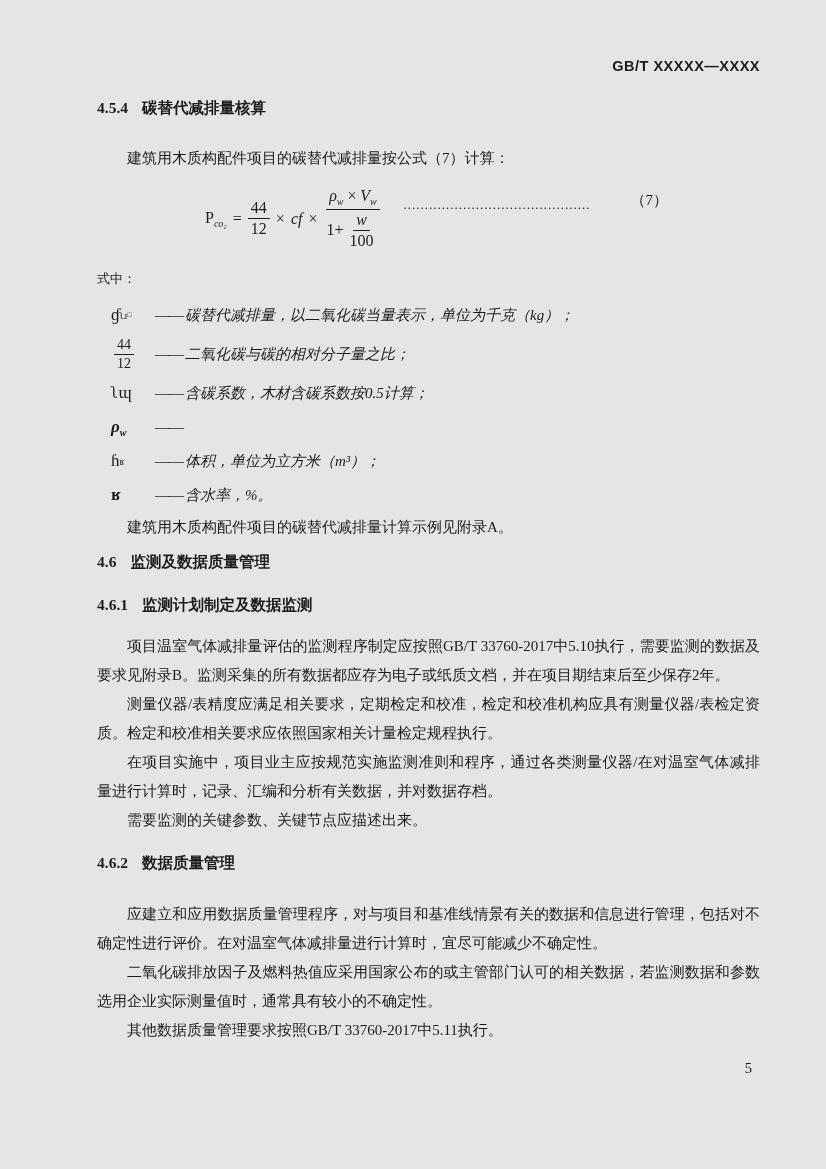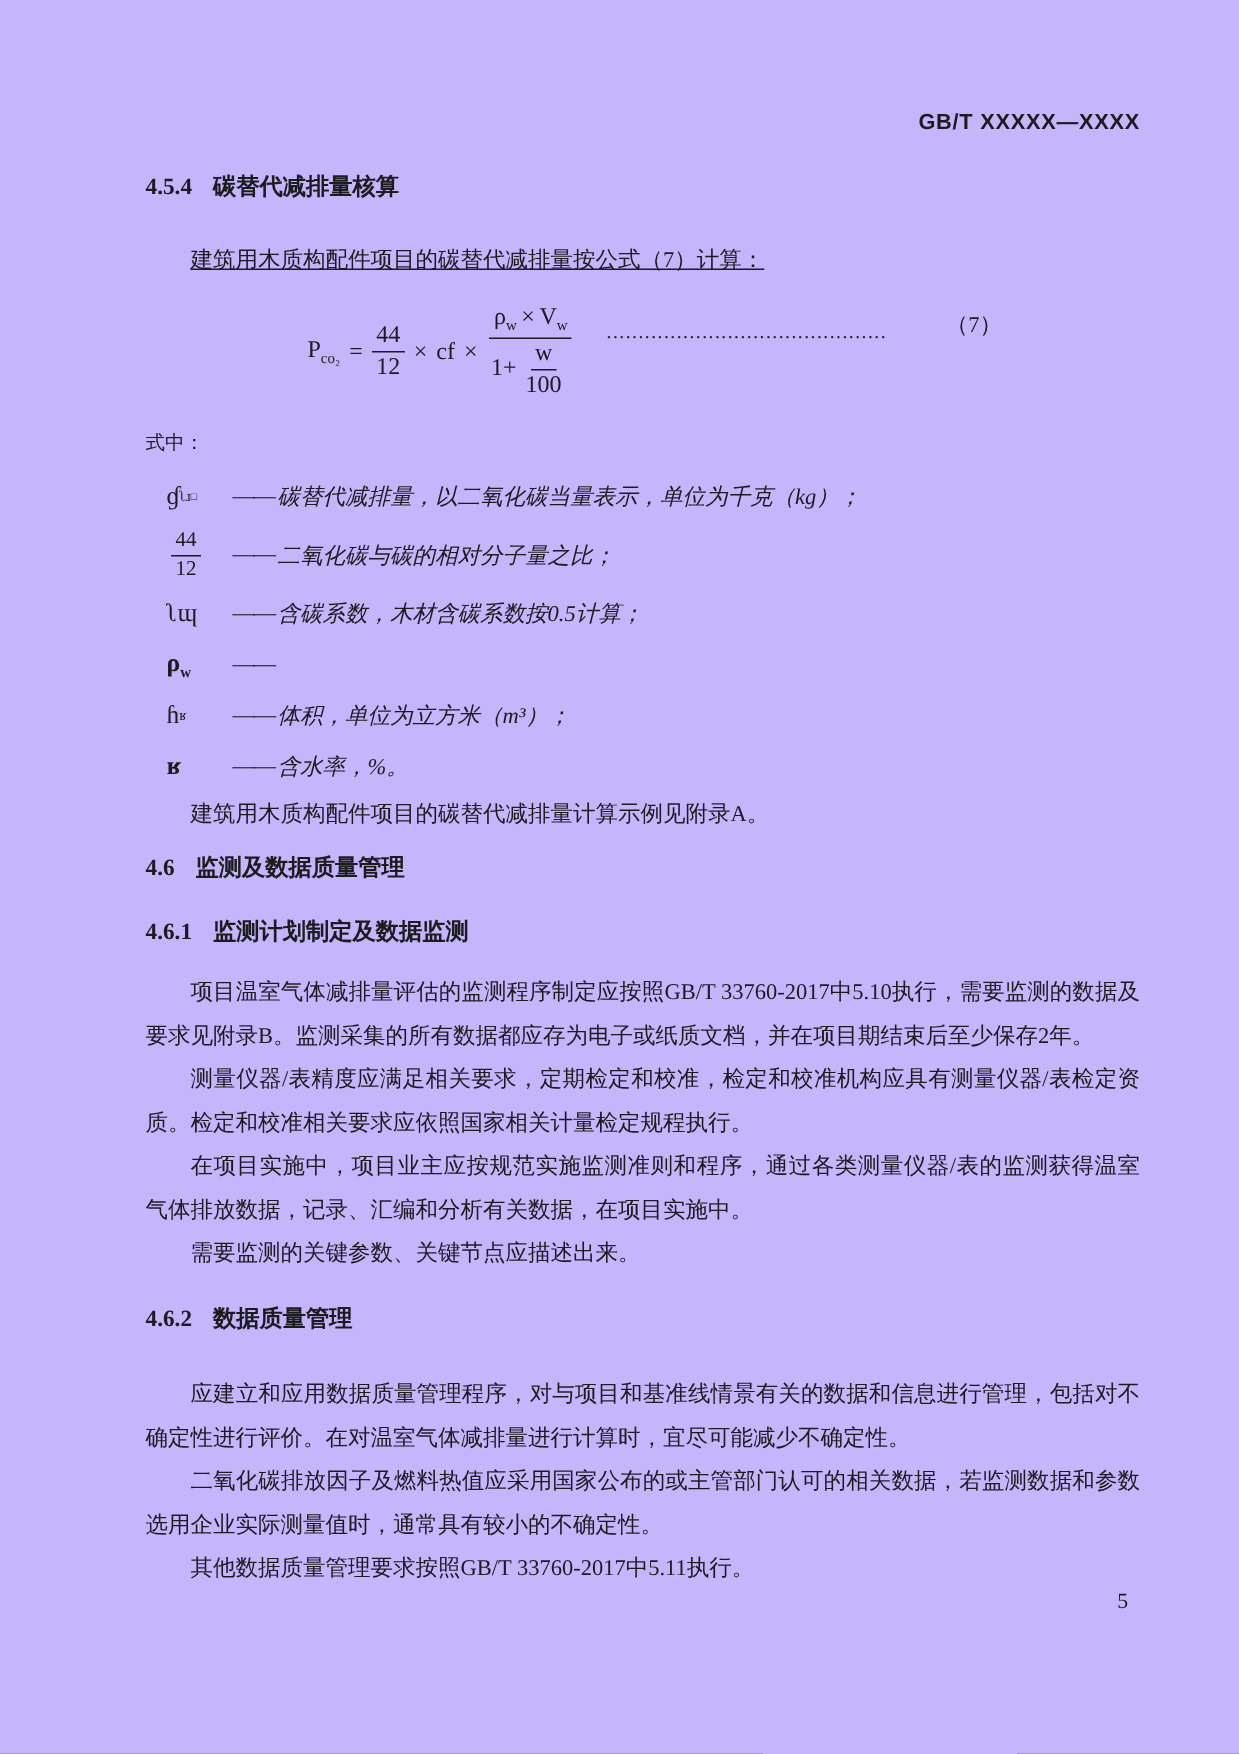--- a/index.html
+++ b/index.html
@@ -1,24 +1,24 @@
 <!DOCTYPE html>
 <html><head>
 <meta charset="utf-8">
 <style>
   html,body{margin:0;padding:0;background:#888;}
   .page{
     position:relative;
     width:826px;height:1169px;
-    background:#c4b5fd;
+    background:#e5e5e5;
     margin:0 auto;
     font-family:"Liberation Serif","DejaVu Serif",serif;
     color:#1c1c1c;
     box-sizing:border-box;
-    padding:74px 66px 0 97px;
+    padding:58px 66px 0 97px;
     overflow:hidden;
   }
   
   .doc-header{
     text-align:right;
     font-family:"Liberation Sans","DejaVu Sans",sans-serif;
     font-weight:bold;
     font-size:14.5px;
     letter-spacing:.5px;
     margin:0 0 24px 0;
@@ -36,37 +36,37 @@
   .h461{margin-bottom:16px;}
   .h462{margin-top:18px;margin-bottom:26px;}
   
   .para{
     font-size:15px;
     line-height:29px;
     text-align:justify;
     text-indent:2em;
     margin:0;
   }
-  .intro{margin-bottom:12px;line-height:22px;text-decoration:underline;}
+  .intro{margin-bottom:12px;line-height:22px;}
   .closing{margin-top:4px;margin-bottom:14px;line-height:22px;}
   
   .formula-line{
     display:flex;
     align-items:center;
     padding:6px 92px 8px 105px;
     margin-bottom:10px;
   }
   .formula{
     display:inline-flex;
     align-items:center;
     font-size:16px;
     white-space:nowrap;
   }
   .f-item{margin:0 3px;}
-  .it{}
+  .it{font-style:italic;}
   sub{font-size:10px;}
   sub.tiny{font-size:7px;}
   .frac{
     display:inline-flex;
     flex-direction:column;
     align-items:center;
     vertical-align:middle;
     margin:0 3px;
     line-height:1.15;
   }
@@ -207,21 +207,21 @@
   </div>
 
   <p class="para closing">建筑用木质构配件项目的碳替代减排量计算示例见附录A。</p>
 
   <p class="h1 h46"><span class="h-num">4.6</span><span>监测及数据质量管理</span></p>
 
   <p class="h1 h461"><span class="h-num">4.6.1</span><span>监测计划制定及数据监测</span></p>
 
   <p class="para">项目温室气体减排量评估的监测程序制定应按照GB/T 33760-2017中5.10执行，需要监测的数据及要求见附录B。监测采集的所有数据都应存为电子或纸质文档，并在项目期结束后至少保存2年。</p>
   <p class="para">测量仪器/表精度应满足相关要求，定期检定和校准，检定和校准机构应具有测量仪器/表检定资质。检定和校准相关要求应依照国家相关计量检定规程执行。</p>
-  <p class="para">在项目实施中，项目业主应按规范实施监测准则和程序，通过各类测量仪器/表的监测获得温室气体排放数据，记录、汇编和分析有关数据，在项目实施中。</p>
+  <p class="para">在项目实施中，项目业主应按规范实施监测准则和程序，通过各类测量仪器/在对温室气体减排量进行计算时，记录、汇编和分析有关数据，并对数据存档。</p>
   <p class="para">需要监测的关键参数、关键节点应描述出来。</p>
 
   <p class="h1 h462"><span class="h-num">4.6.2</span><span>数据质量管理</span></p>
 
   <p class="para">应建立和应用数据质量管理程序，对与项目和基准线情景有关的数据和信息进行管理，包括对不确定性进行评价。在对温室气体减排量进行计算时，宜尽可能减少不确定性。</p>
   <p class="para">二氧化碳排放因子及燃料热值应采用国家公布的或主管部门认可的相关数据，若监测数据和参数选用企业实际测量值时，通常具有较小的不确定性。</p>
   <p class="para">其他数据质量管理要求按照GB/T 33760-2017中5.11执行。</p>
 
   <span class="page-num">5</span>
 

